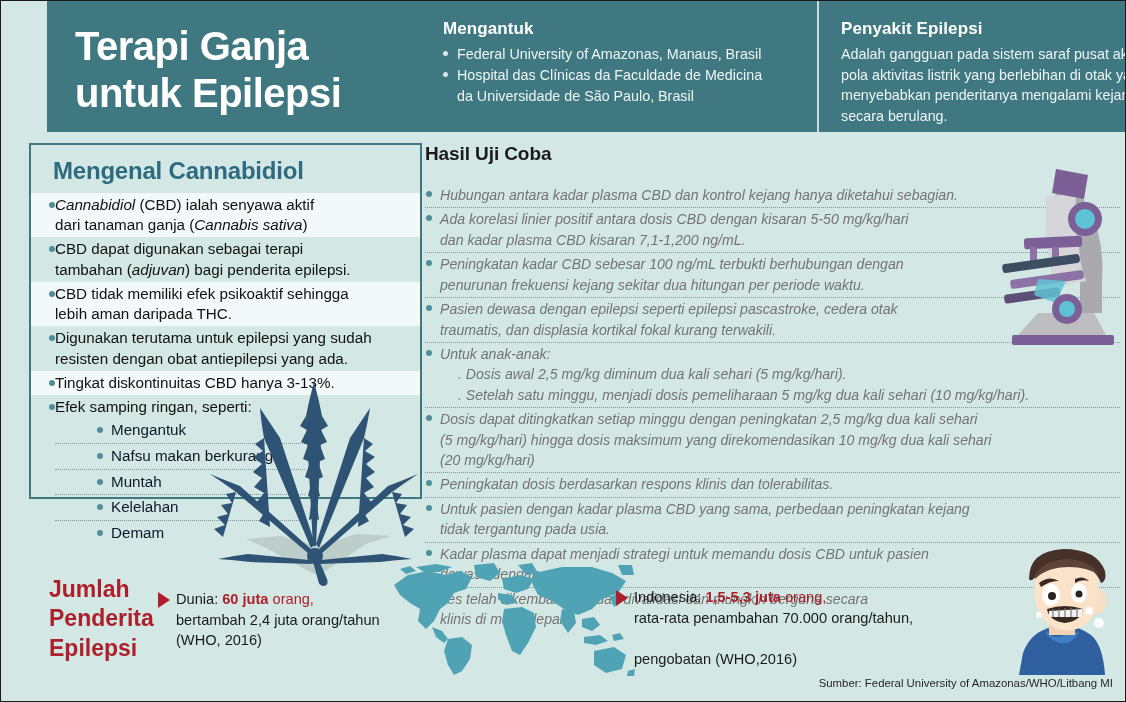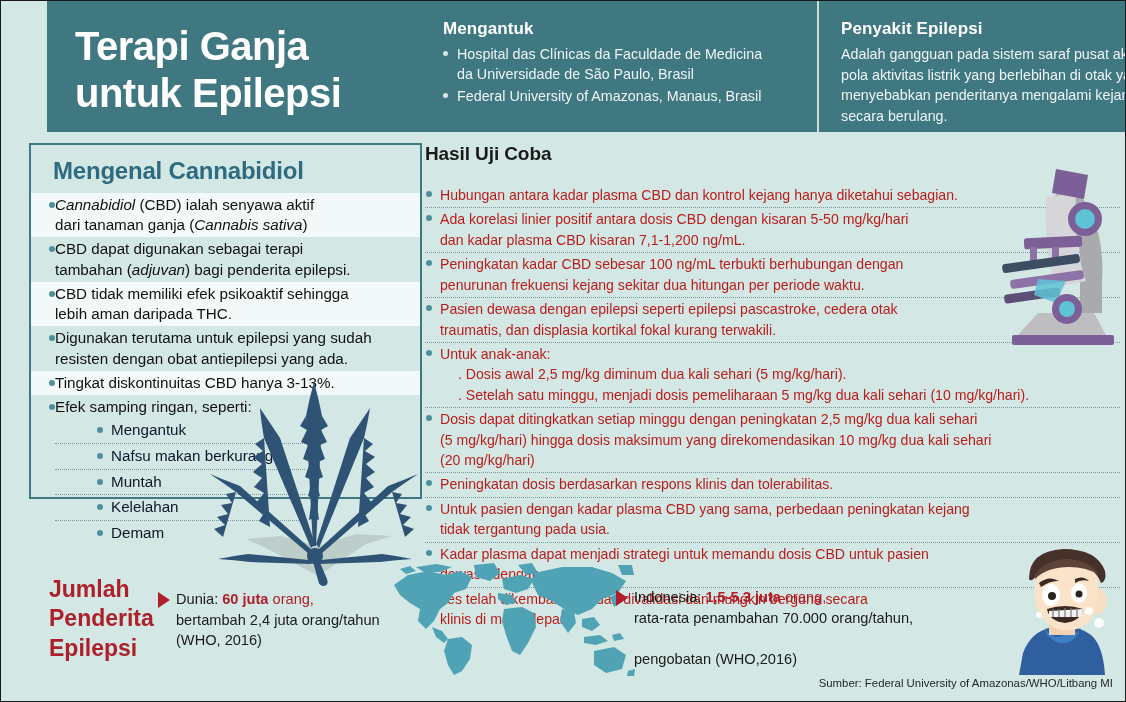--- a/index.html
+++ b/index.html
@@ -119,23 +119,24 @@
     width: 695px;
   }
   #main-title {
     font-size: 19px; font-weight: bold; color: #1a1a1a;
     margin-bottom: 19px; letter-spacing: -0.1px;
   }
   #main-list { list-style: none; }
   #main-list > li {
     position: relative;
     font-size: 14.1px; line-height: 1.45;
-    color: #b91c1c;
+    color: #737373;
     padding: 1px 2px 2px 15px;
     border-top: 1px dotted #7a9aa0;
+    font-style: italic;
   }
   #main-list > li:first-child { border-top: none; }
   #main-list > li::before {
     content: ""; position: absolute; left: 1px; top: 7px;
     width: 6px; height: 6px; border-radius: 50%;
     background: #4f8f9c;
   }
   .sub-dot { display: block; padding-left: 18px; }
   .sub-dot::before { content: ". "; }
 
@@ -188,25 +189,25 @@
 
     <div id="header-title">
       <div>Terapi Ganja</div>
       <div>untuk Epilepsi</div>
     </div>
 
     <div id="header-penelitian">
       <div class="hd-heading">Mengantuk</div>
       <ul class="hd-list">
         <li>
+          <span>Federal University of Amazonas, Manaus, Brasil</span>
+        </li>
+        <li>
           <span>Hospital das Clínicas da Faculdade de Medicina</span>
           <span class="cont">da Universidade de São Paulo, Brasil</span>
-        </li>
-        <li>
-          <span>Federal University of Amazonas, Manaus, Brasil</span>
         </li>
       </ul>
     </div>
 
     <div id="header-penyakit">
       <div class="hd-heading">Penyakit Epilepsi</div>
       <p> Adalah gangguan pada sistem saraf pusat akibat pola aktivitas listrik yang berlebihan di otak yang menyebabkan penderitanya mengalami kejang secara berulang.</p>
     </div>
   </div>
 

